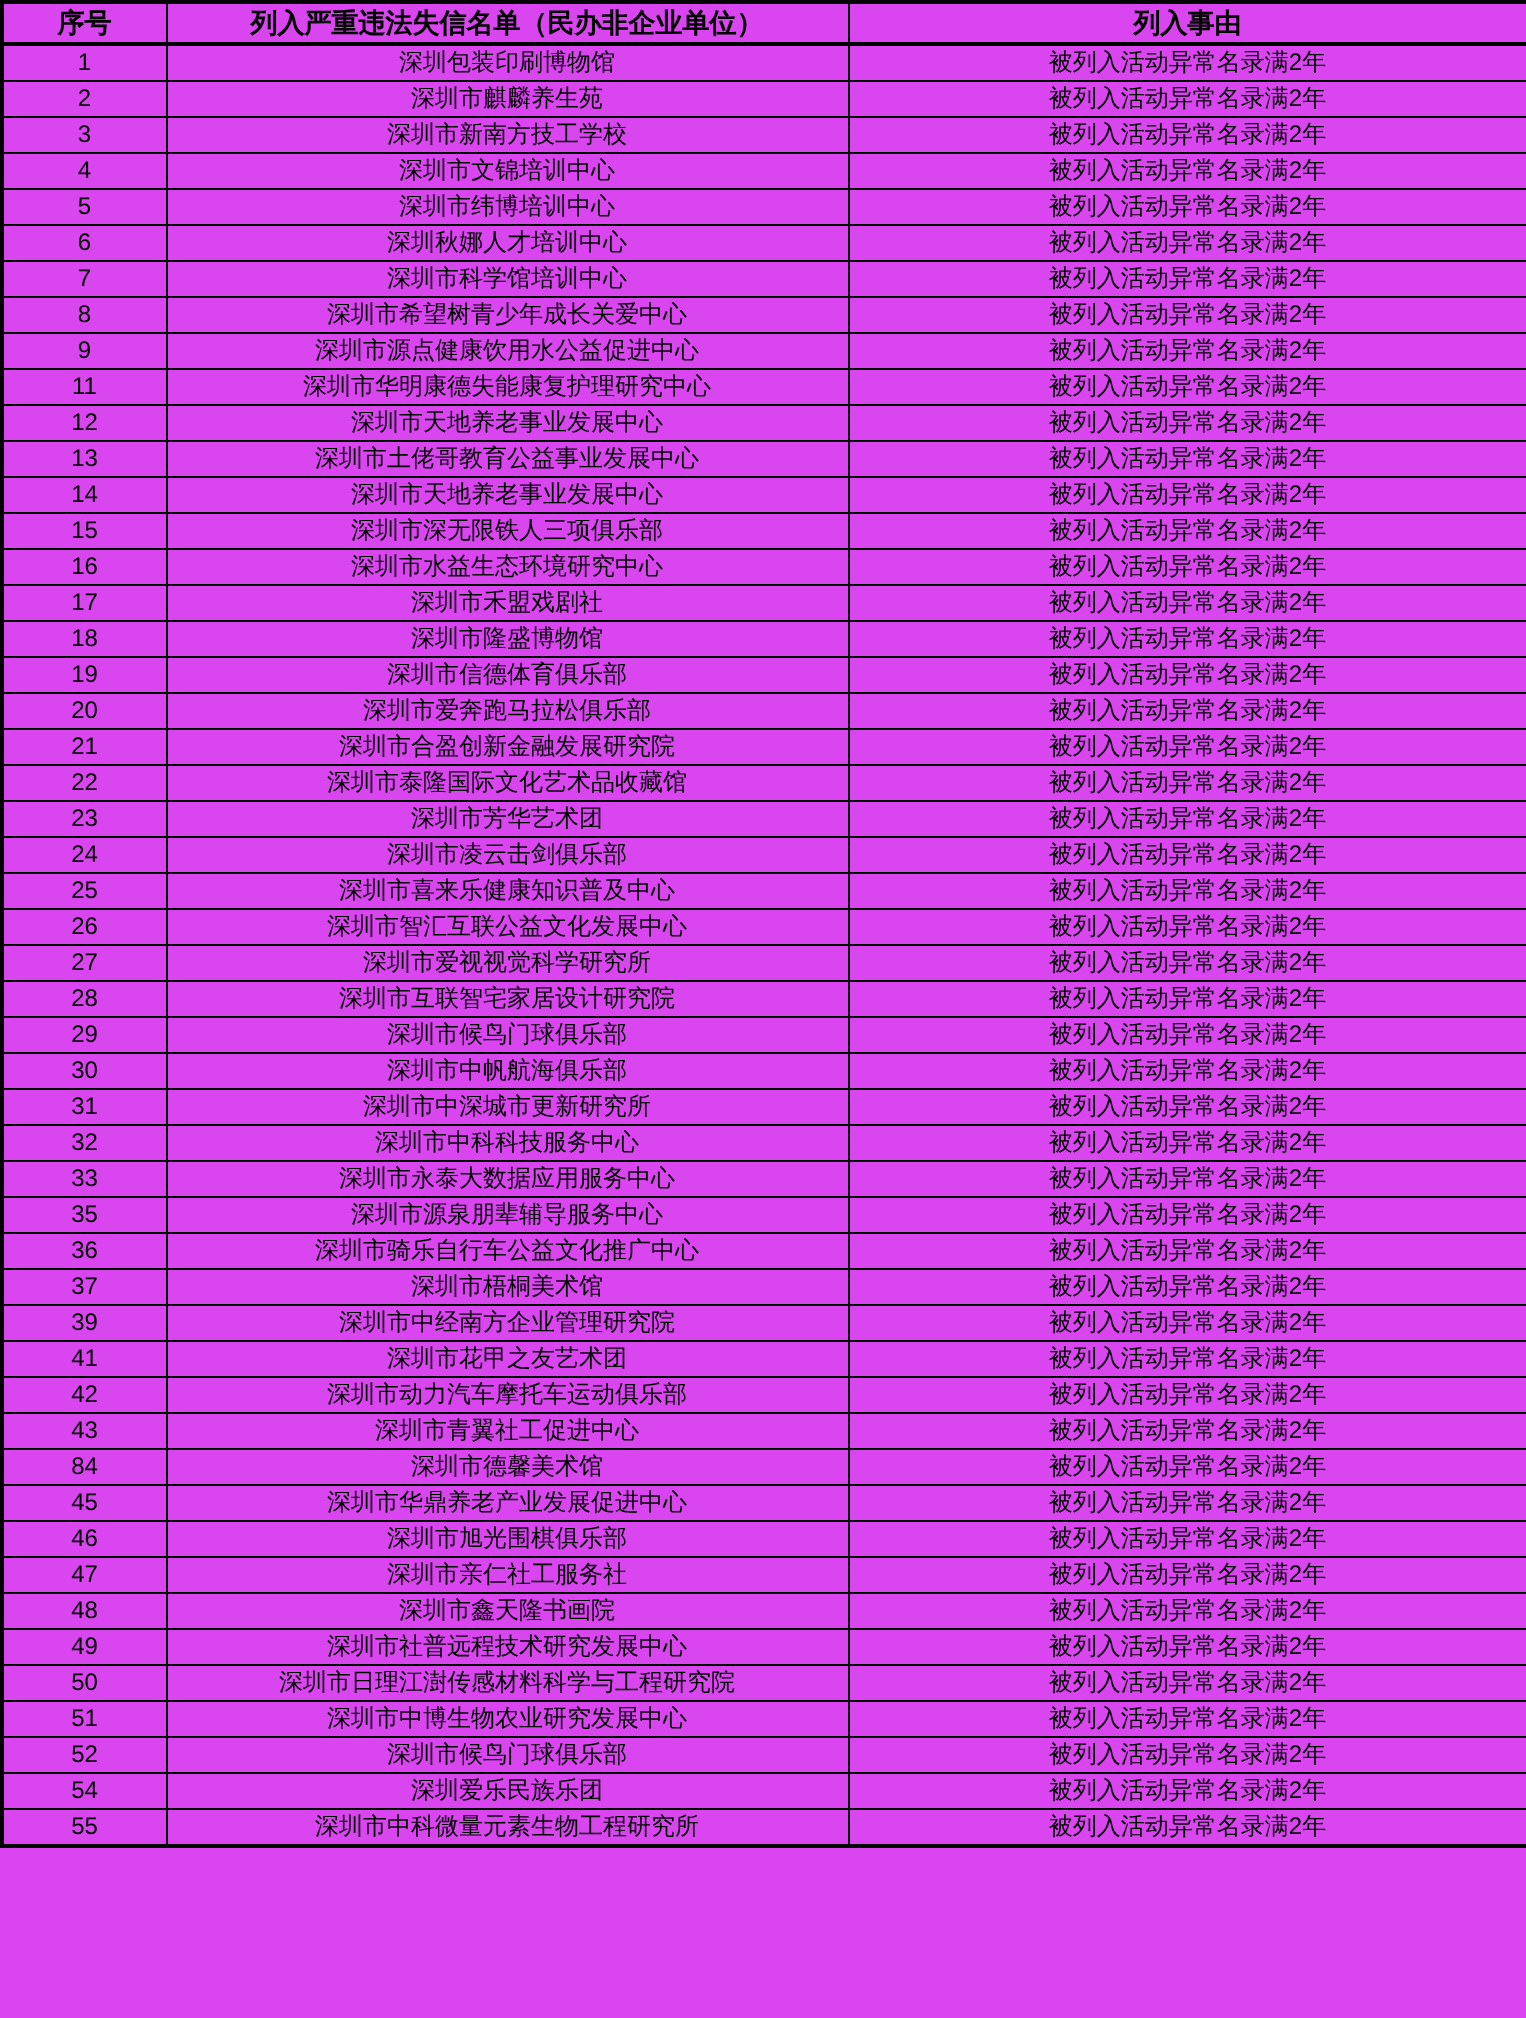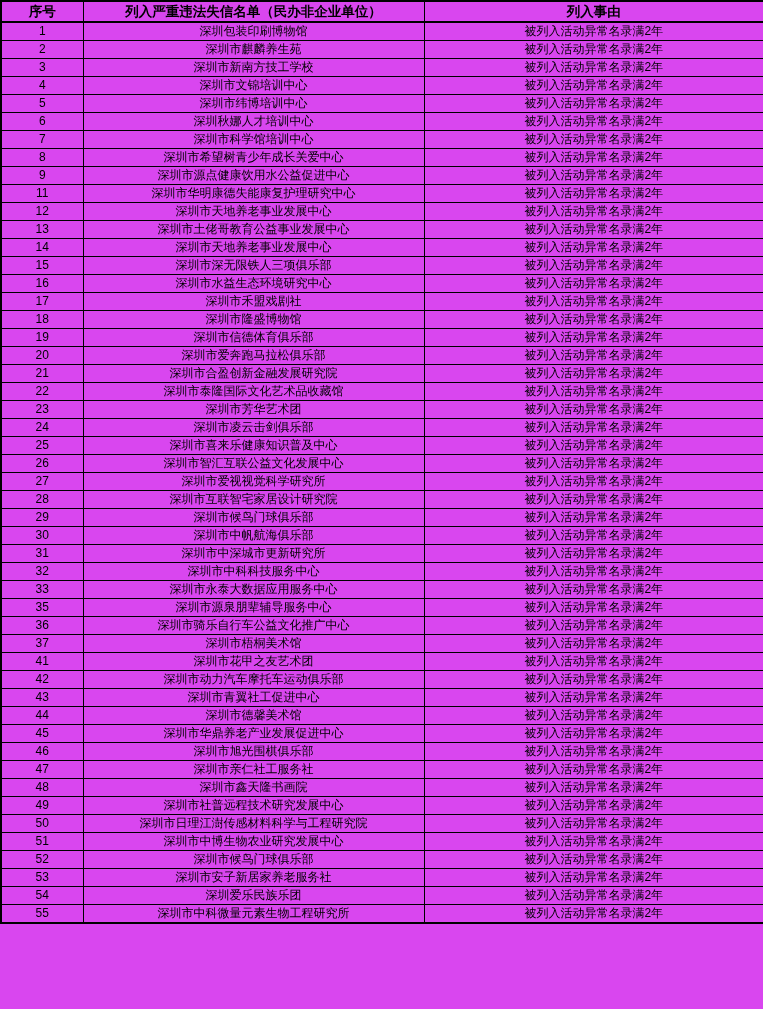--- a/index.html
+++ b/index.html
@@ -234,36 +234,41 @@
           <td>36</td>
           <td>深圳市骑乐自行车公益文化推广中心</td>
           <td>被列入活动异常名录满2年</td>
         </tr>
         <tr>
           <td>37</td>
           <td>深圳市梧桐美术馆</td>
           <td>被列入活动异常名录满2年</td>
         </tr>
         <tr>
+          <td>39</td>
+          <td>深圳市中经南方企业管理研究院</td>
+          <td>被列入活动异常名录满2年</td>
+        </tr>
+        <tr>
           <td>41</td>
           <td>深圳市花甲之友艺术团</td>
           <td>被列入活动异常名录满2年</td>
         </tr>
         <tr>
           <td>42</td>
           <td>深圳市动力汽车摩托车运动俱乐部</td>
           <td>被列入活动异常名录满2年</td>
         </tr>
         <tr>
           <td>43</td>
           <td>深圳市青翼社工促进中心</td>
           <td>被列入活动异常名录满2年</td>
         </tr>
         <tr>
-          <td>44</td>
+          <td>84</td>
           <td>深圳市德馨美术馆</td>
           <td>被列入活动异常名录满2年</td>
         </tr>
         <tr>
           <td>45</td>
           <td>深圳市华鼎养老产业发展促进中心</td>
           <td>被列入活动异常名录满2年</td>
         </tr>
         <tr>
           <td>46</td>
@@ -291,25 +296,20 @@
           <td>被列入活动异常名录满2年</td>
         </tr>
         <tr>
           <td>51</td>
           <td>深圳市中博生物农业研究发展中心</td>
           <td>被列入活动异常名录满2年</td>
         </tr>
         <tr>
           <td>52</td>
           <td>深圳市候鸟门球俱乐部</td>
-          <td>被列入活动异常名录满2年</td>
-        </tr>
-        <tr>
-          <td>53</td>
-          <td>深圳市安子新居家养老服务社</td>
           <td>被列入活动异常名录满2年</td>
         </tr>
         <tr>
           <td>54</td>
           <td>深圳爱乐民族乐团</td>
           <td>被列入活动异常名录满2年</td>
         </tr>
         <tr>
           <td>55</td>
           <td>深圳市中科微量元素生物工程研究所</td>

